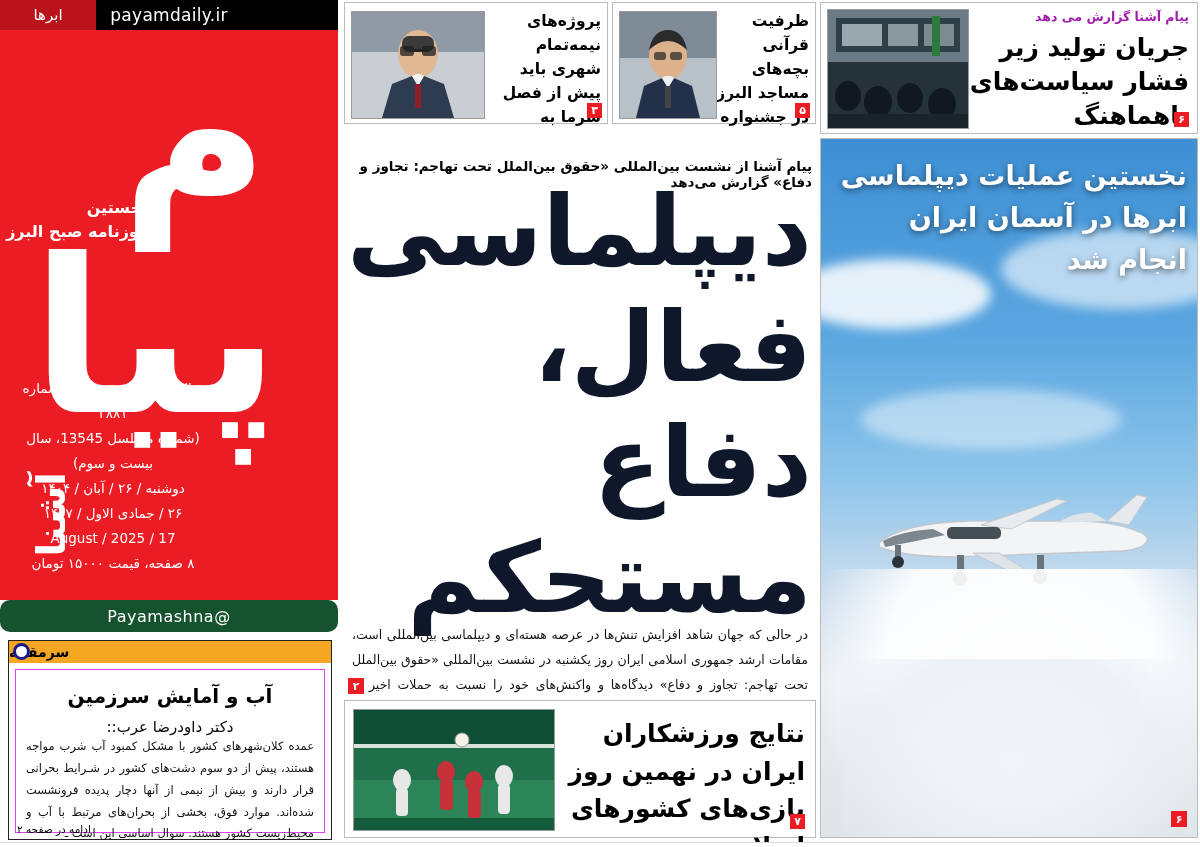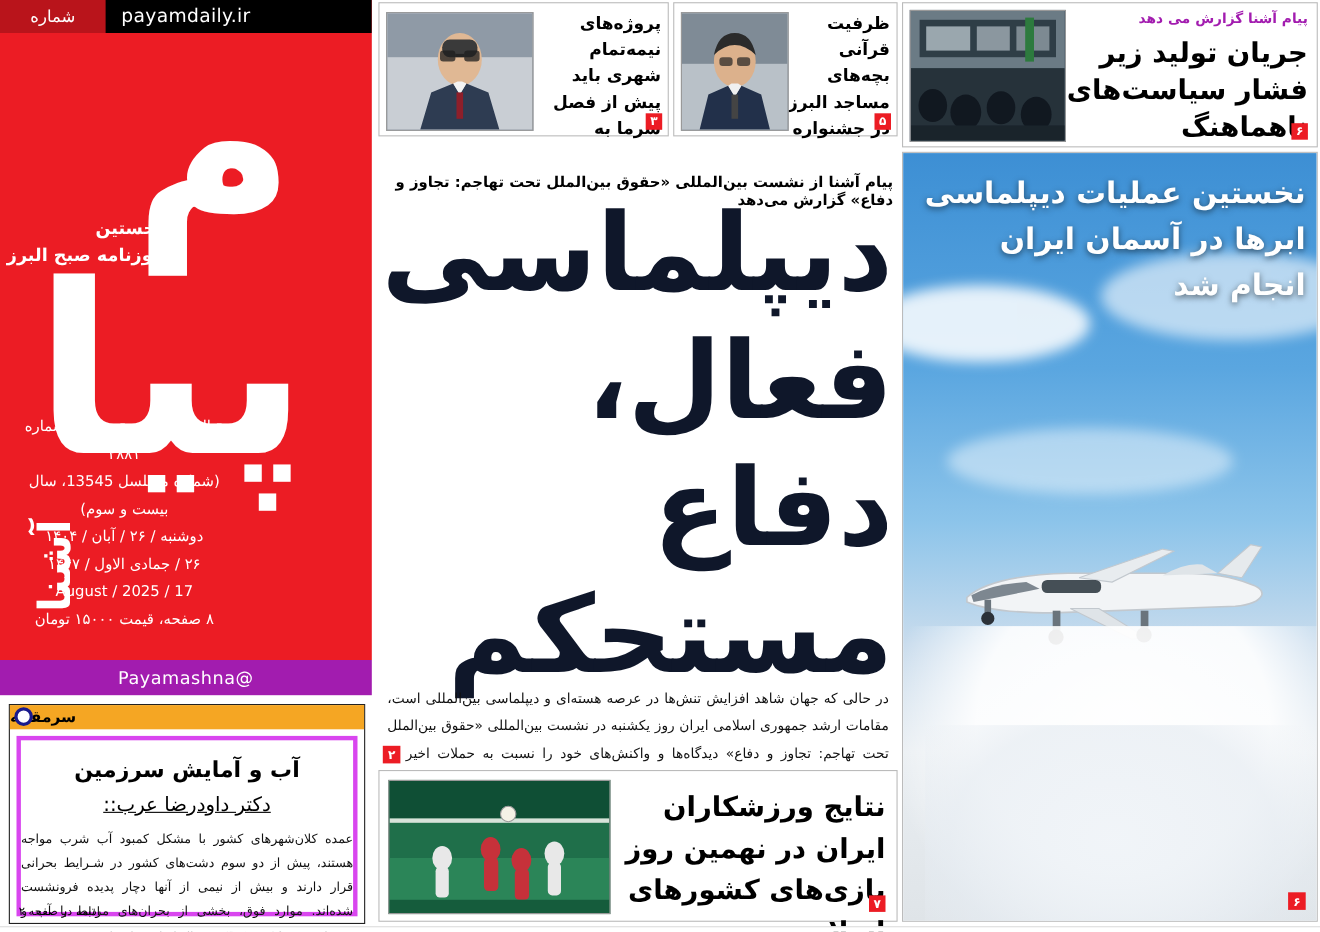--- a/index.html
+++ b/index.html
@@ -42,48 +42,48 @@
     writing-mode:vertical-rl;text-orientation:mixed;
     transform:rotate(180deg);
   }
   .issue-info{
     position:absolute;right:120px;bottom:24px;
     color:#fff;font-size:13.5px;line-height:1.85;direction:rtl;text-align:center;
     width:210px;
   }
   .social-bar{
     position:absolute;left:0;top:600px;width:338px;height:32px;
-    background:#a21caf;color:#fff;
+    background:#14532d;color:#fff;
     display:flex;align-items:center;justify-content:center;
-    font-size:16px;letter-spacing:.5px;
+    font-size:16px;letter-spacing:.5px;border-radius:10px;
   }
 
   
   .editorial{
     position:absolute;left:8px;top:640px;width:322px;height:198px;
     border:1px solid #222;background:#fff;
   }
   .editorial-head{
     position:absolute;left:0;top:0;width:322px;height:22px;
     background:#f5a623;display:flex;align-items:center;flex-direction:row-reverse;
   }
   .editorial-head .lbl{
     color:#000;font-size:14px;font-weight:bold;padding-right:8px;direction:rtl;
   }
   .editorial-head .dot{
     position:absolute;left:4px;top:2px;width:17px;height:17px;border-radius:50%;
     background:#fff;border:3px solid #1a1a8c;box-sizing:border-box;
   }
   .editorial-inner{
     position:absolute;left:6px;top:28px;width:310px;height:164px;
-    border:4px solid #d946ef;box-sizing:border-box;padding:8px 0;
+    border:1px solid #d946ef;box-sizing:border-box;padding:8px 10px;
     direction:rtl;text-align:center;
   }
   .ed-title{font-size:20px;font-weight:bold;color:#000;margin:6px 0 10px;}
-  .ed-author{font-size:18px;color:#000;margin-bottom:10px;text-decoration:underline;}
+  .ed-author{font-size:15px;color:#000;}
   .ed-body{font-size:11.5px;line-height:1.9;color:#111;text-align:justify;direction:rtl;}
   .ed-more{
     position:absolute;left:8px;bottom:4px;font-size:10.5px;color:#000;direction:rtl;
   }
 
   
   .teaser{
     position:absolute;border:1px solid #bbb;background:#fff;box-sizing:border-box;
   }
   .teaser-a{left:344px;top:2px;width:264px;height:122px;}
@@ -191,21 +191,21 @@
 </head>
 <body>
 
 <div class="page">
 
   <div class="masthead">
     <div class="site-url">
       <span>payamdaily.ir</span>
     </div>
     <div class="corner-flag">
-      <span>شماره</span>
+      <span>ابرها</span>
     </div>
 
     <div class="logo-line1">م</div>
     <div class="logo-line2">پیا</div>
 
     <div class="logo-sub">
       <div>نخستین</div>
       <div>روزنامه صبح البرز</div>
     </div>
 

